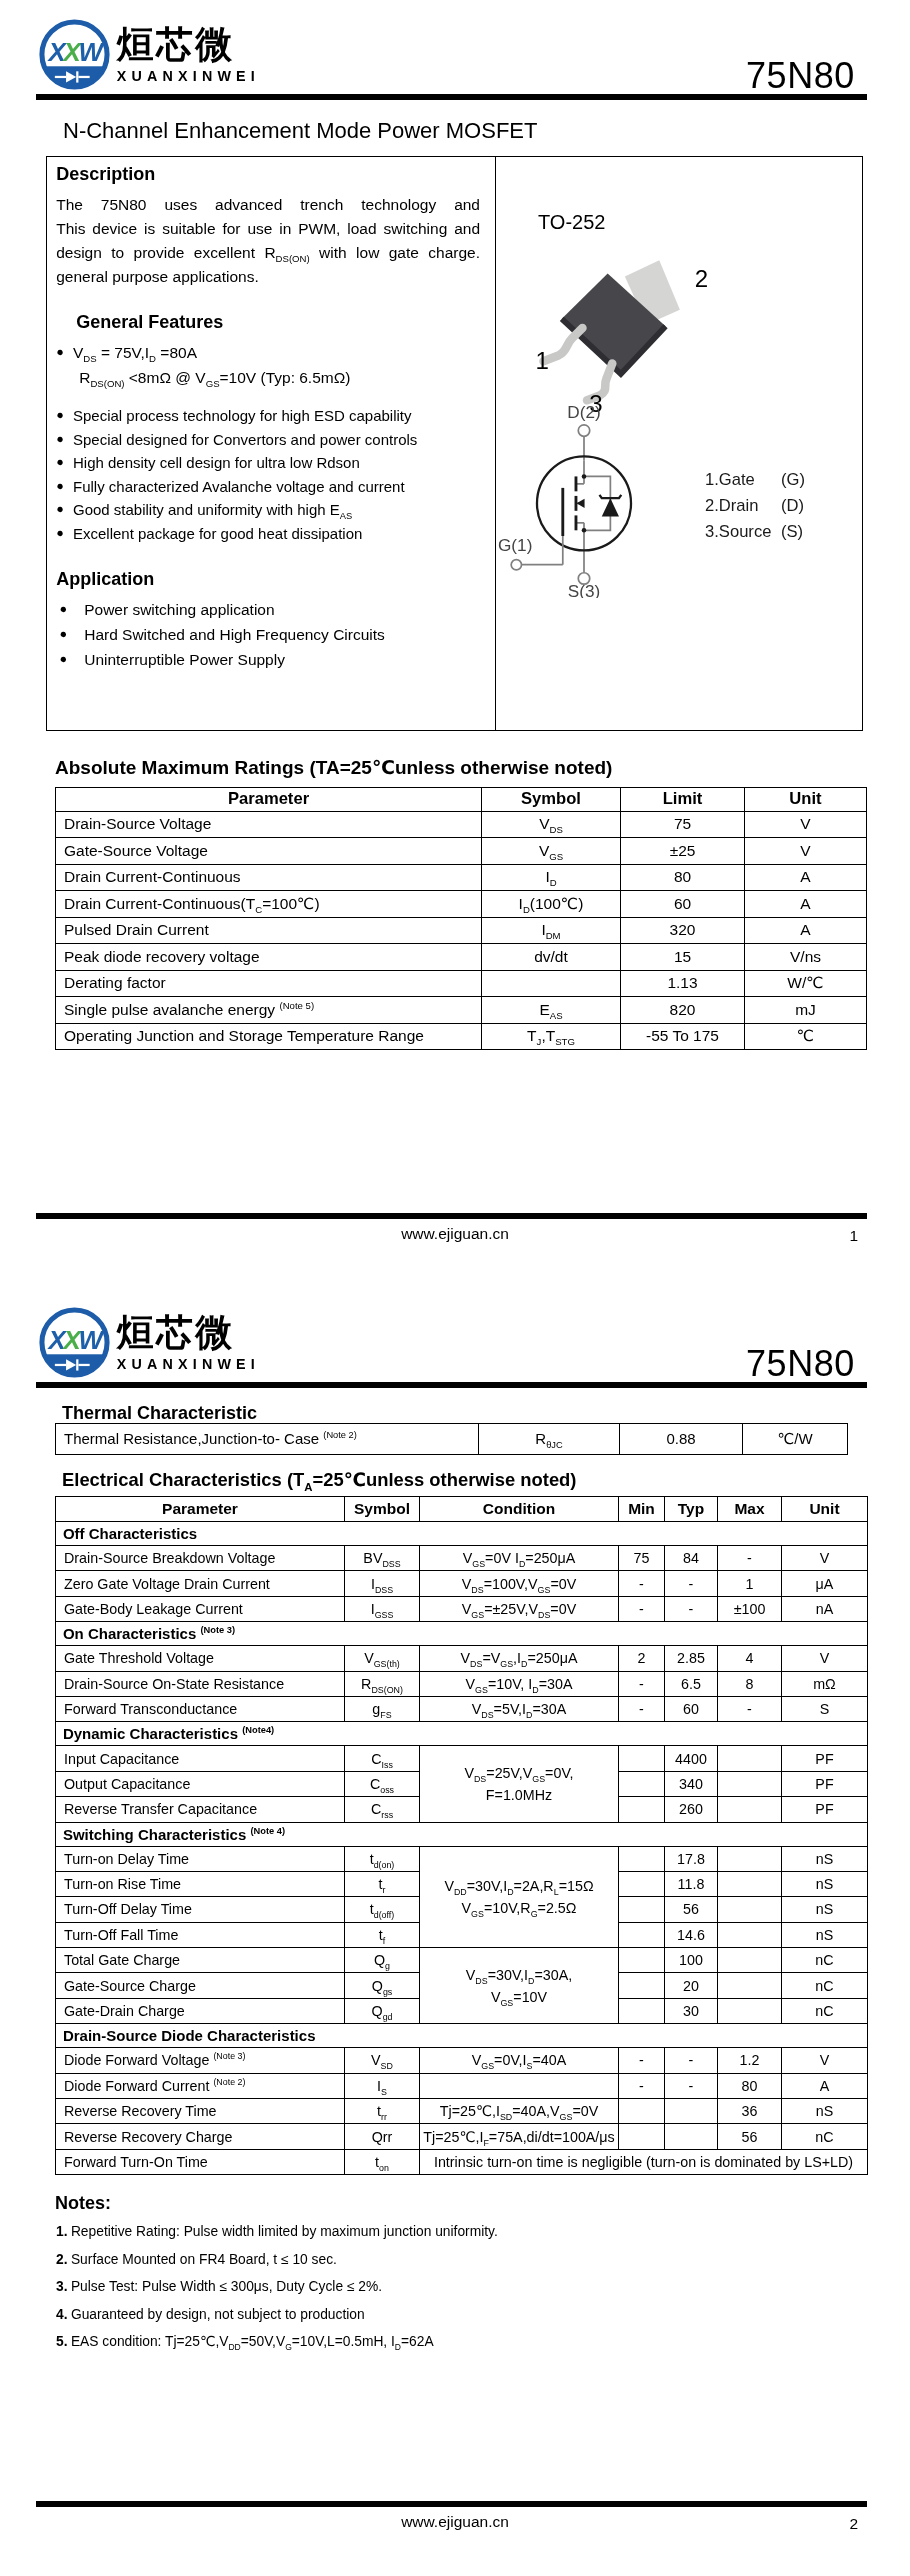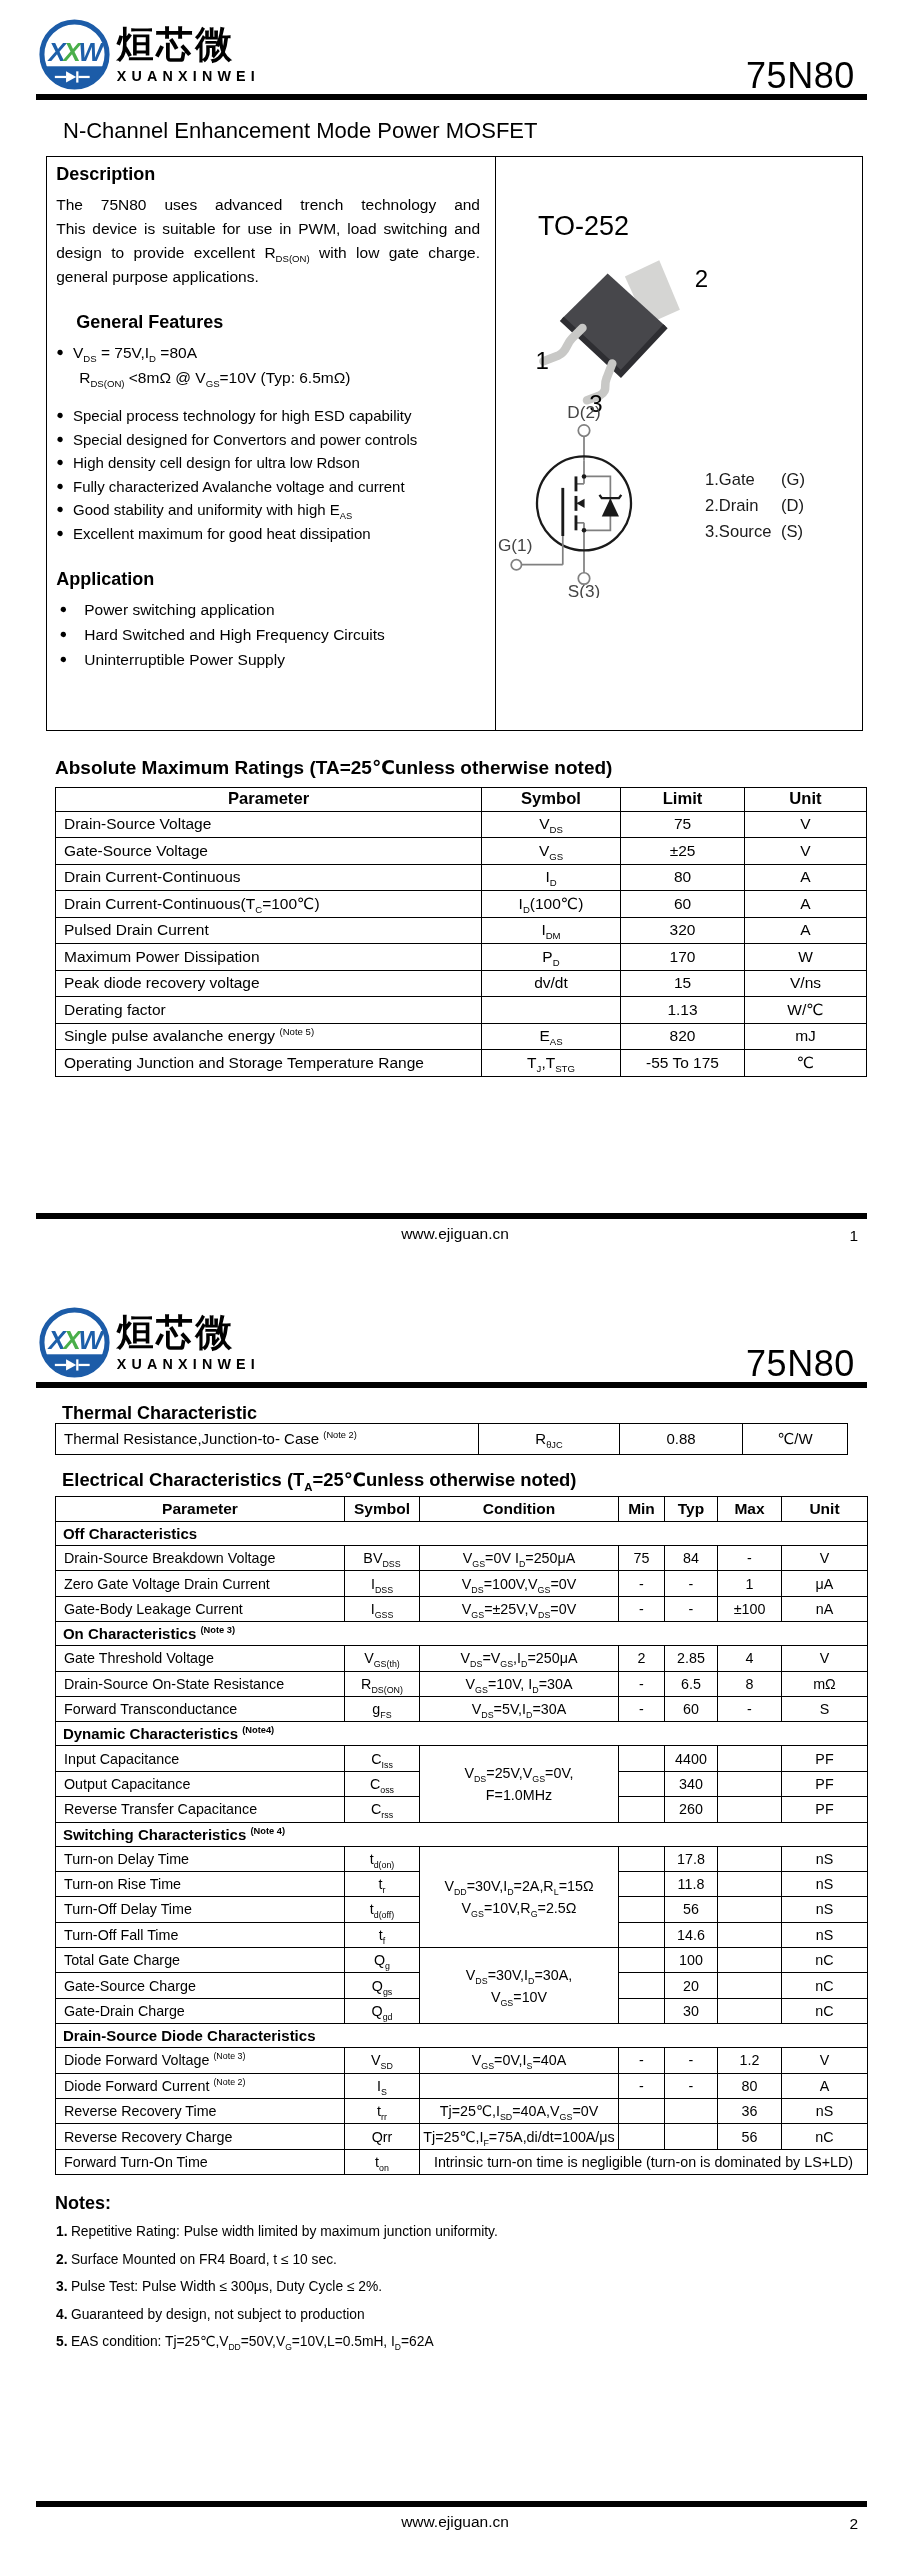--- a/index.html
+++ b/index.html
@@ -32,21 +32,21 @@
   .feat-primary2{font-size:15.5px;line-height:25px;padding-left:23px;}
   ul.blist{list-style:none;margin:13.8px 0 0 0;padding:0;}
   ul.blist li{display:flex;font-size:15px;line-height:23.5px;}
   ul.blist .blt{margin-right:9.2px;}
   ul.applist{margin-top:6.9px;}
   ul.applist li{font-size:15.5px;line-height:25px;}
   ul.applist .blt{margin-right:17px;margin-left:3.4px;}
   .blt{font-size:12.6px;}
   .app-h{margin-top:24px;}
 
-  .pkg-title{position:absolute;left:42px;top:54px;font-size:27px;}
+  .pkg-title{position:absolute;left:42px;top:54px;font-size:20px;}
   .pkg-svg{position:absolute;left:26px;top:85px;}
   .sym-svg{position:absolute;left:2.3px;top:246px;}
   .pin-legend{position:absolute;left:209px;top:310px;font-size:16.6px;line-height:26px;color:#1a1a1a;}
   .lg-row{display:flex;}
   .lg-row .lg-name{width:76px;}
 
   .tbl-h{position:absolute;left:55px;font-size:19px;font-weight:bold;}
   .amr-h{top:756px;}
   table{border-collapse:collapse;table-layout:fixed;}
   .dtable{position:absolute;left:55px;}
@@ -145,21 +145,21 @@
         <li>
             <span class="blt">●</span>
             <span>Fully characterized Avalanche voltage and current</span>
           </li>
         <li>
             <span class="blt">●</span>
             <span>Good stability and uniformity with high E<sub>AS</sub></span>
           </li>
         <li>
             <span class="blt">●</span>
-            <span>Excellent maximum for good heat dissipation</span>
+            <span>Excellent package for good heat dissipation</span>
           </li>
       </ul>
       <h2 class="box-h app-h">Application</h2>
       <ul class="blist applist">
         <li>
             <span class="blt">●</span>
             <span>Power switching application</span>
           </li>
         <li>
             <span class="blt">●</span>
@@ -278,26 +278,20 @@
           <td class="c">60</td>
           <td class="c">A</td>
         </tr>
     <tr>
           <td class="pl">Pulsed Drain Current</td>
           <td class="c">I<sub>DM</sub></td>
           <td class="c">320</td>
           <td class="c">A</td>
         </tr>
     <tr>
-          <td class="pl">Maximum Power Dissipation</td>
-          <td class="c">P<sub>D</sub></td>
-          <td class="c">170</td>
-          <td class="c">W</td>
-        </tr>
-    <tr>
           <td class="pl">Peak diode recovery voltage</td>
           <td class="c">dv/dt</td>
           <td class="c">15</td>
           <td class="c">V/ns</td>
         </tr>
     <tr>
           <td class="pl">Derating factor</td>
           <td class="c"></td>
           <td class="c">1.13</td>
           <td class="c">W/℃</td>

